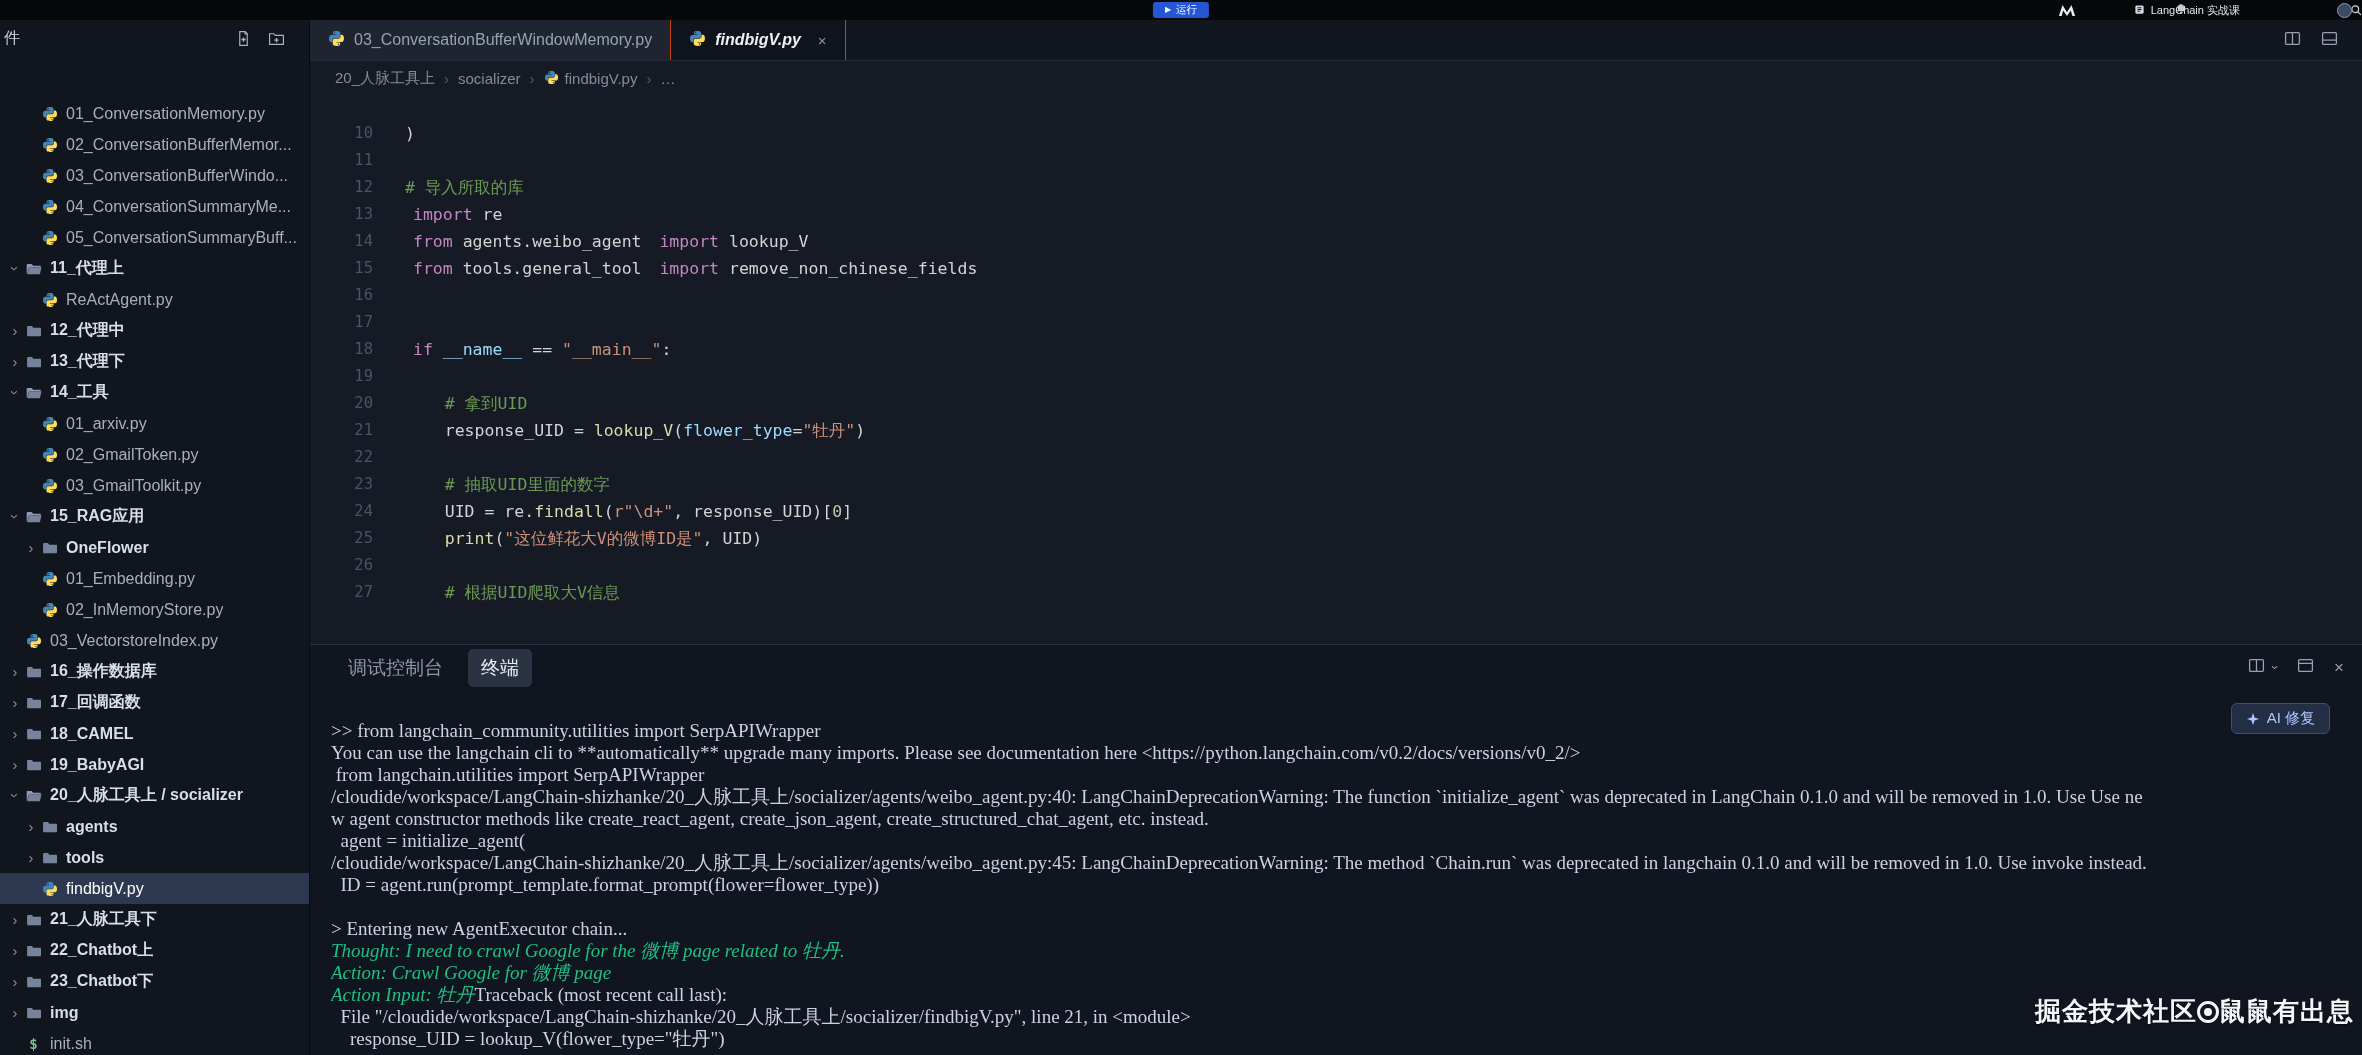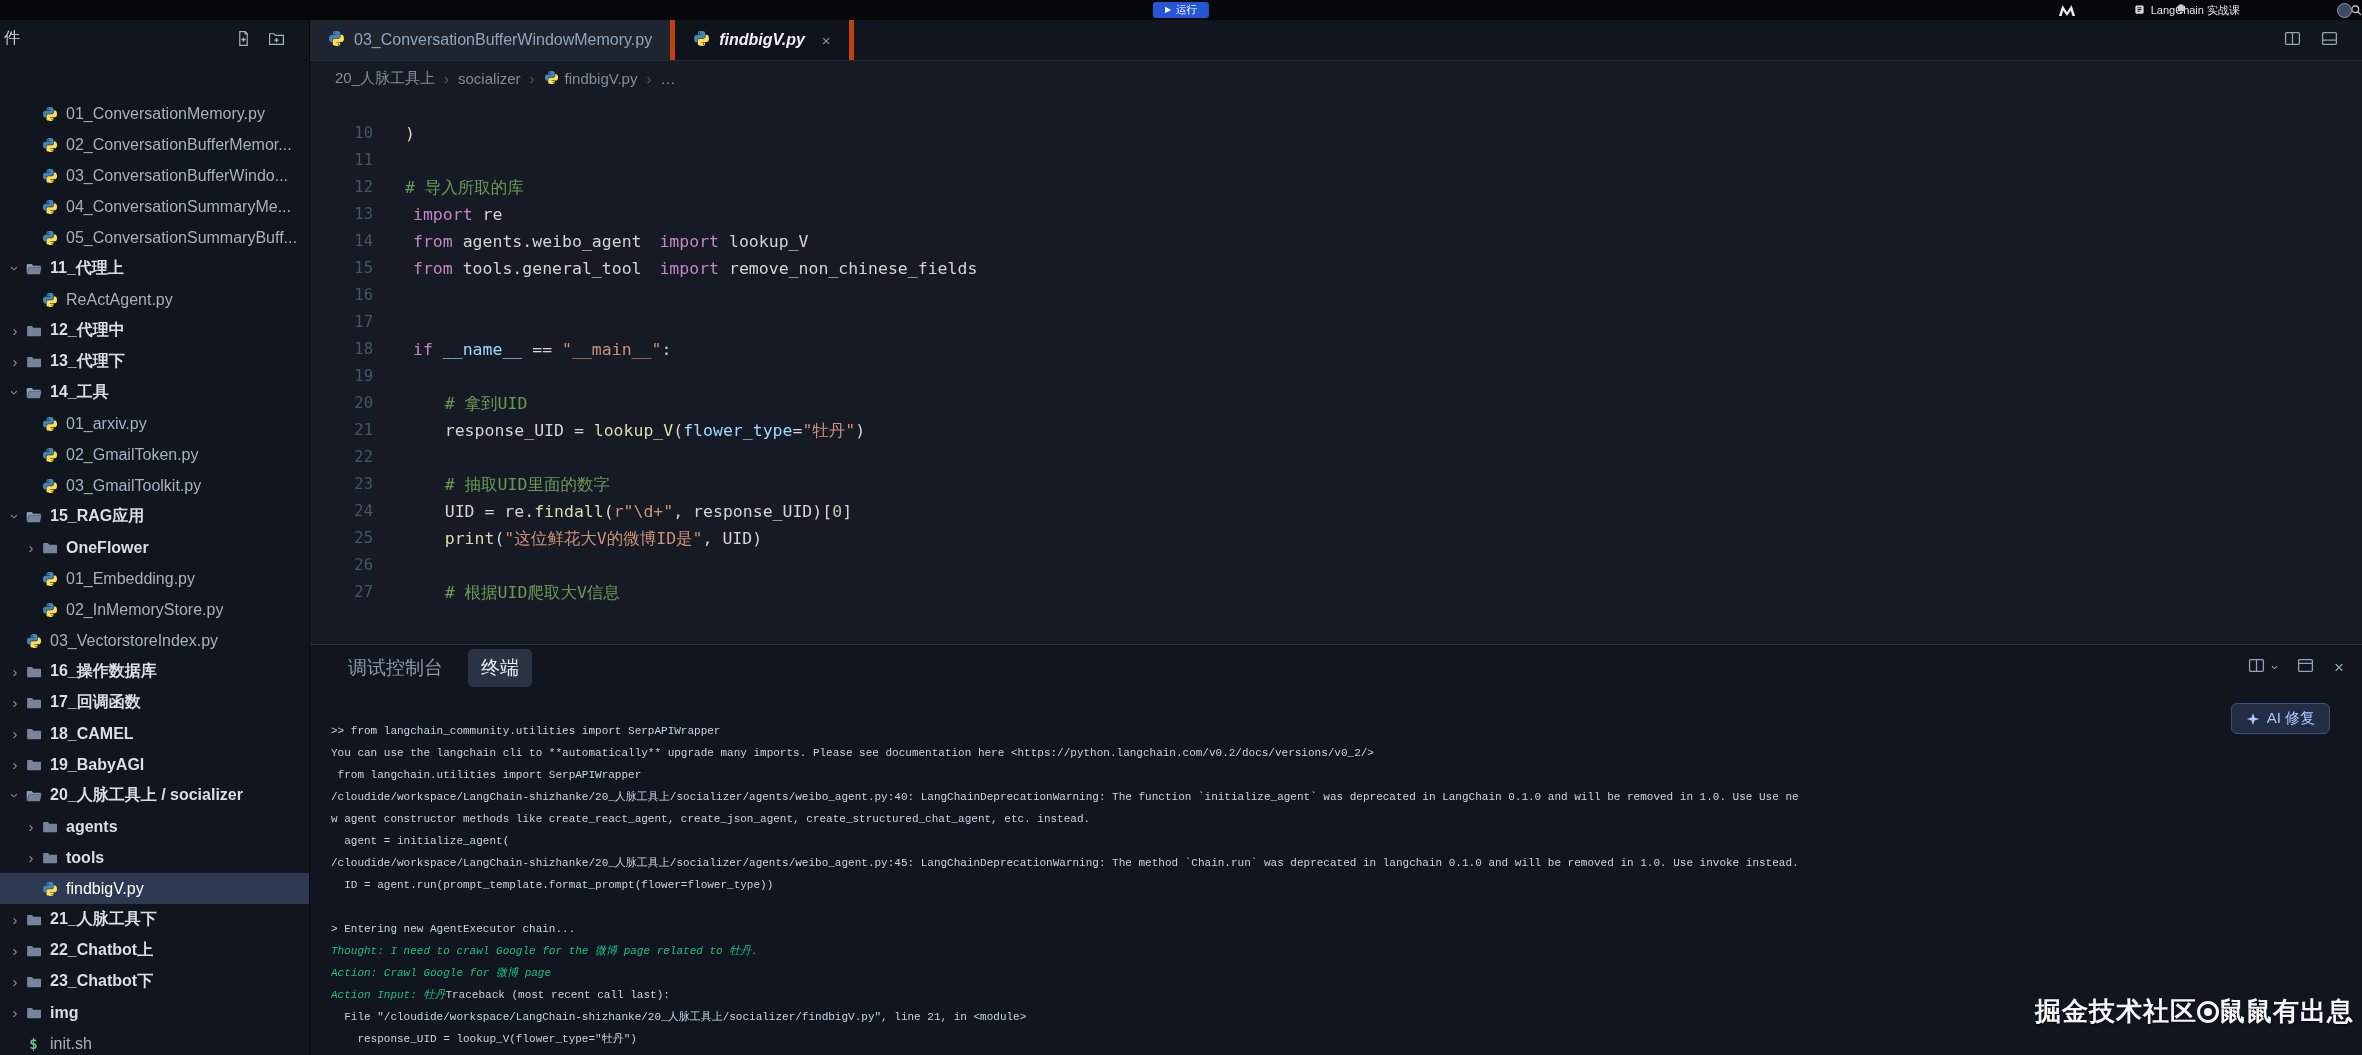--- a/index.html
+++ b/index.html
@@ -39,21 +39,21 @@
   .tl-folder{color:#d9dfe9;font-weight:600;}
   .tl-file{color:#a6b0bf;}
   .trow.sel .tl-file{color:#ffffff;}
   .mini-sh{color:#79c08f;font-size:14px;font-weight:700;font-family:"DejaVu Sans Mono",monospace;}
   .mini-md{display:inline-flex;width:15px;height:15px;border-radius:50%;background:#4f8cc9;color:#0d1117;
            font-size:11px;font-weight:700;align-items:center;justify-content:center;}
   
   .editor-col{flex:1;min-width:0;display:flex;flex-direction:column;background:#151a24;}
   .tabbar{height:40px;flex:none;background:#12161e;border-bottom:1px solid #232a37;display:flex;justify-content:space-between;}
   .tabs{display:flex;height:100%;}
-  .tab{display:flex;align-items:center;gap:9px;padding:0 18px;font-size:16px;border-right:5px solid #c2410c;
+  .tab{display:flex;align-items:center;gap:9px;padding:0 18px;font-size:16px;border-right:1px solid #c2410c;
        background:#1e2430;color:#97a2b3;cursor:pointer;}
   .tab.active{background:#0f131b;color:#edf0f6;}
   .tab.active .tab-label{font-style:italic;font-weight:600;}
   .tab-ico svg{width:17px;height:17px;}
   .tab-close{margin-left:8px;font-size:15px;color:#8b95a5;cursor:pointer;}
   .tab-actions{display:flex;align-items:center;gap:20px;padding-right:24px;color:#96a0b0;}
   .tab-actions svg{width:17px;height:17px;}
   .breadcrumb{height:35px;flex:none;display:flex;align-items:center;padding-left:25px;font-size:15px;
               color:#828c9c;gap:9px;background:#151a24;}
   .bc-item{display:flex;align-items:center;gap:6px;cursor:pointer;}
@@ -73,21 +73,21 @@
   .tk-df{color:#d4d4d4;}
   
   .panel{height:410px;flex:none;position:relative;background:#10151f;border-top:1px solid #2a3140;}
   .panel-head{height:45px;display:flex;align-items:center;padding-left:25px;gap:12px;}
   .ptab{font-size:19px;color:#8d97a8;padding:6px 13px;cursor:pointer;}
   .ptab.active{background:#2b3342;border-radius:5px;color:#e8edf5;}
   .panel-actions{position:absolute;right:18px;top:12px;display:flex;align-items:center;gap:20px;color:#97a1b1;}
   .panel-actions svg{width:17px;height:17px;}
   .pa-close{font-size:17px;line-height:1;cursor:pointer;}
   .rot90{display:inline-block;transform:rotate(90deg);font-size:13px;margin-left:-12px;}
-  .term{padding:30px 0 0 21px;font-family:Liberation Mono, monospace;font-size:11px;line-height:22px;color:#c9d3e2;}
+  .term{padding:30px 0 0 21px;font-family:Liberation Serif, serif;font-size:19px;line-height:22px;color:#c9d3e2;}
   .tline{height:22px;white-space:pre;overflow:hidden;}
   .tl-t{color:#c9d3e2;}
   .tl-g{color:#1fbf83;font-style:italic;}
   .ai-fix{position:absolute;top:58px;right:32px;display:flex;align-items:center;gap:7px;
           background:#232d44;border:1px solid #3c4f79;color:#adc6ff;border-radius:6px;
           padding:5px 14px;font-size:15px;font-family:inherit;cursor:pointer;}
   .ai-fix svg{width:14px;height:14px;}
   
   .watermark{position:absolute;right:8px;bottom:26px;display:flex;align-items:center;
              font-size:26px;font-weight:700;color:#f4f6fa;letter-spacing:1px;text-shadow:0 1px 2px rgba(0,0,0,.6);}

